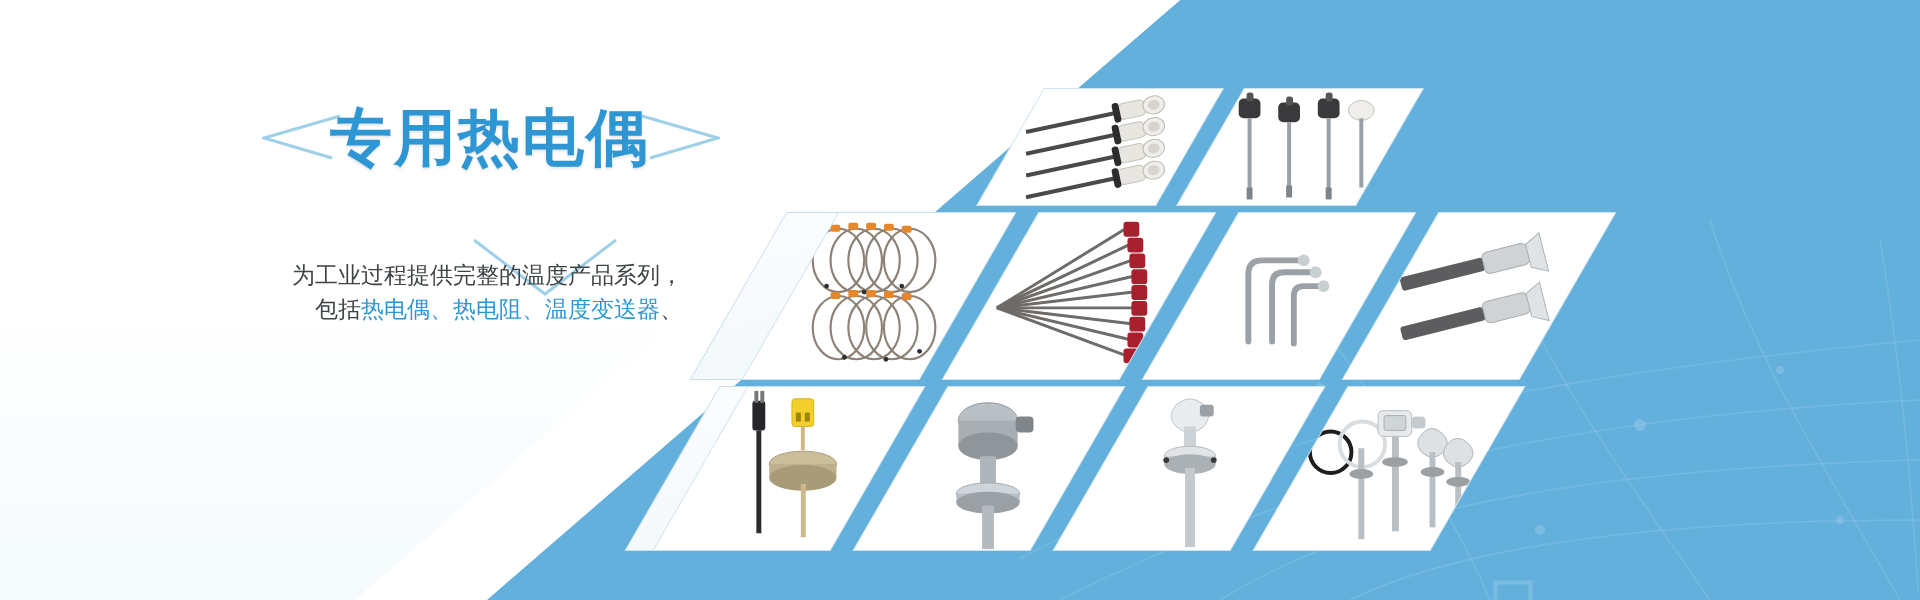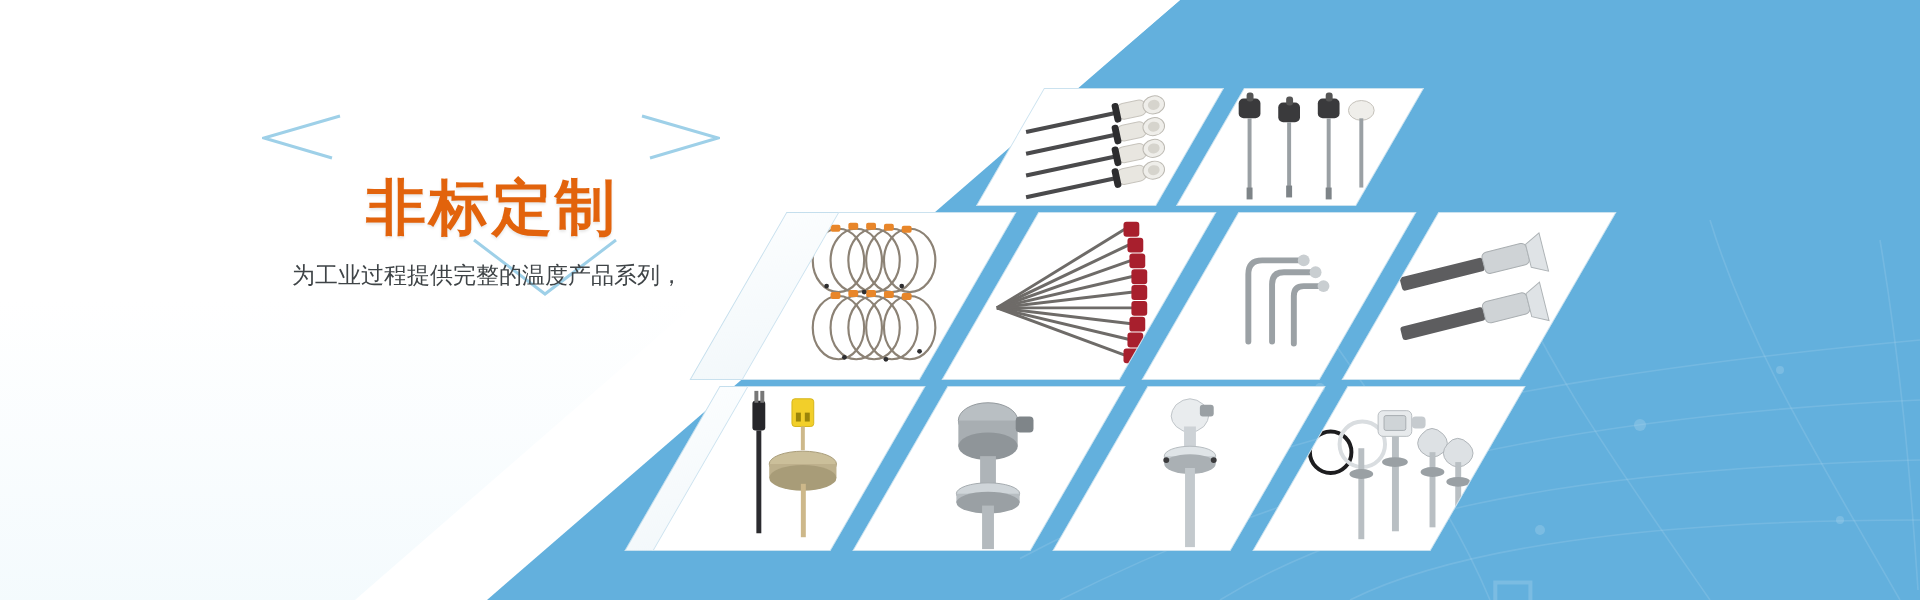--- a/index.html
+++ b/index.html
@@ -441,20 +441,21 @@
     </svg>
 
     <svg class="chev-r" width="80" height="50" viewBox="0 0 80 50">
       <path d="M2 4 L78 26 L10 46" fill="none" stroke="#9ed0e8" stroke-width="3"></path>
     </svg>
 
     <svg class="chev-d" width="150" height="60" viewBox="0 0 150 60">
       <path d="M4 2 L75 56 L146 2" fill="none" stroke="#9ed0e8" stroke-width="3"></path>
     </svg>
 
-    <div class="h2">非标定制</div>
+    <div class="h1">专用热电偶</div>
 
     <div class="lede">
         <div><span>为工业过程提供完整的温度产品系列，</span></div>
+        <div><span>包括</span><span class="hl">热电偶、热电阻、温度变送器</span><span>、</span></div>
       </div>
   </div>
 
 </div>
 
 </body></html>

